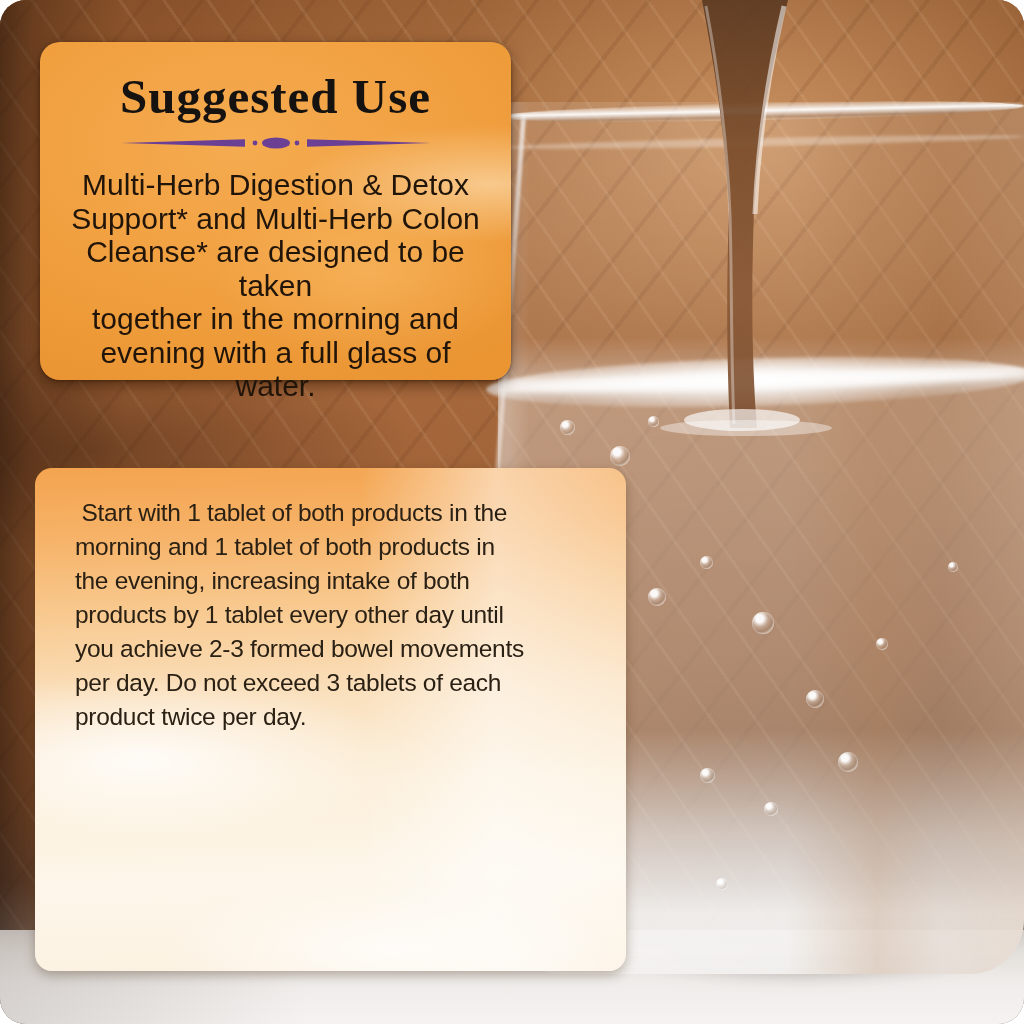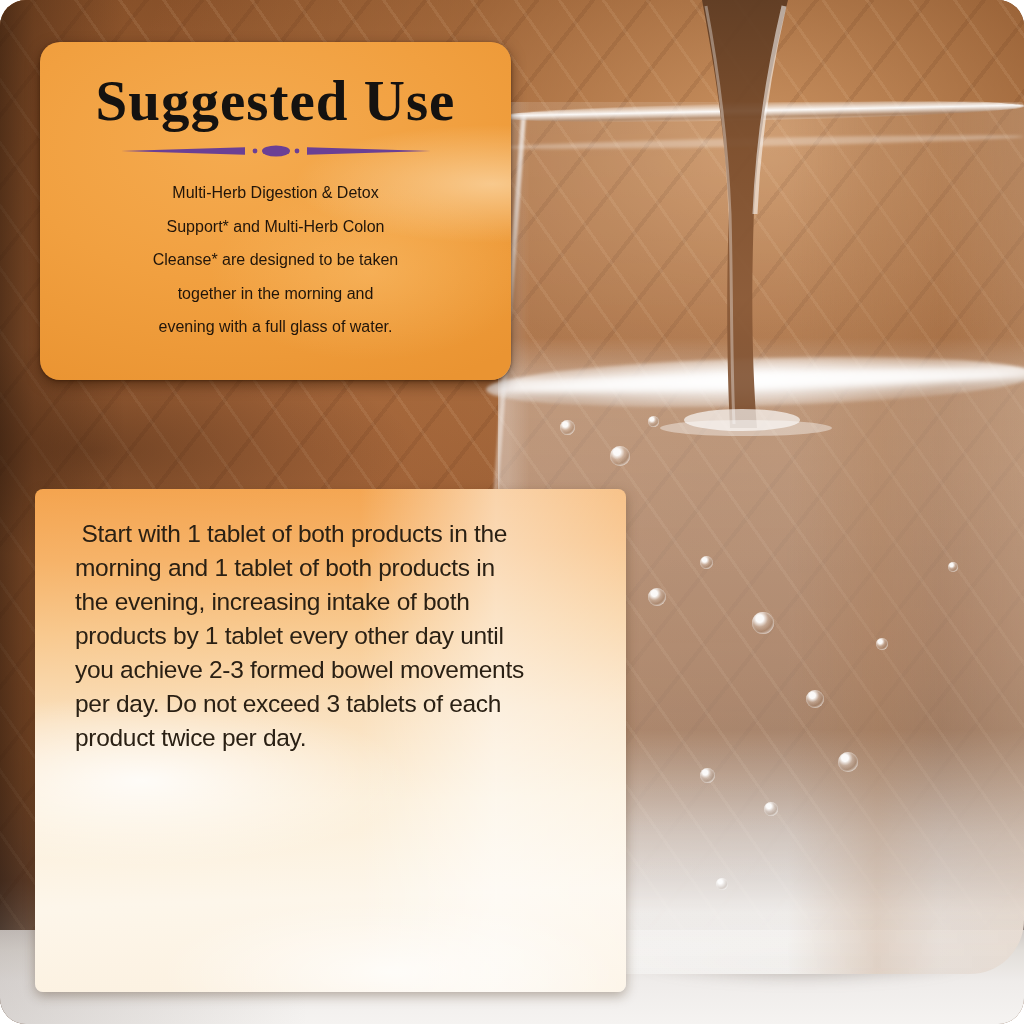--- a/index.html
+++ b/index.html
@@ -62,26 +62,26 @@
 
   
   .card{position:absolute;box-sizing:border-box;}
   .card-orange{left:40px;top:42px;width:471px;height:338px;border-radius:20px;text-align:center;
     background:
       radial-gradient(60% 25% at 96% 42%, rgba(255,236,205,0.55), rgba(0,0,0,0) 70%),
       radial-gradient(45% 35% at 70% 68%, rgba(255,205,130,0.35), rgba(0,0,0,0) 75%),
       radial-gradient(90% 80% at 42% 30%, #f5ab50 0%, #f1a040 52%, #ea9432 100%);
     box-shadow:0 5px 14px rgba(45,20,2,0.55), 0 1px 3px rgba(45,20,2,0.5);}
   .card-orange h1{margin:30px 0 13px;font-family:"Liberation Serif",serif;font-weight:700;
-    font-size:57px;line-height:1;letter-spacing:1px;color:#151210;}
+    font-size:49px;line-height:1;letter-spacing:1px;color:#151210;}
   .ornament{display:block;margin:9px auto 0;}
-  .orange-body{margin:16px auto 0;width:436px;font-size:16px;line-height:33.5px;
+  .orange-body{margin:16px auto 0;width:436px;font-size:30px;line-height:33.5px;
     color:#21150a;white-space:pre-line;}
 
-  .card-light{left:35px;top:489px;width:591px;height:503px;border-radius:8px;overflow:hidden;
+  .card-light{left:35px;top:468px;width:591px;height:503px;border-radius:17px;overflow:hidden;
     background:
       radial-gradient(70% 26% at 18% 58%, rgba(255,255,255,0.85), rgba(0,0,0,0) 65%),
       radial-gradient(55% 20% at 60% 96%, rgba(255,255,255,0.75), rgba(0,0,0,0) 70%),
       linear-gradient(90deg, rgba(255,255,255,0) 0 55%, rgba(255,255,255,0.50) 78%, rgba(255,255,255,0.30) 100%),
       linear-gradient(178deg,#f4a44f 0%,#f6b369 14%,#f8c98f 28%,#fae0bd 45%,#fcefd9 62%,#fdf6ea 80%,#fcf1e0 100%);
     box-shadow:0 4px 12px rgba(70,45,20,0.35);}
   .card-light p{margin:0;padding:0 16px 0 40px;font-size:24.5px;line-height:34px;
     letter-spacing:-0.3px;color:#2a2014;white-space:pre-line;text-align:left;}
   .card-light p.p1{margin-top:28px;}
   .card-light p.p2{margin-top:26px;}

